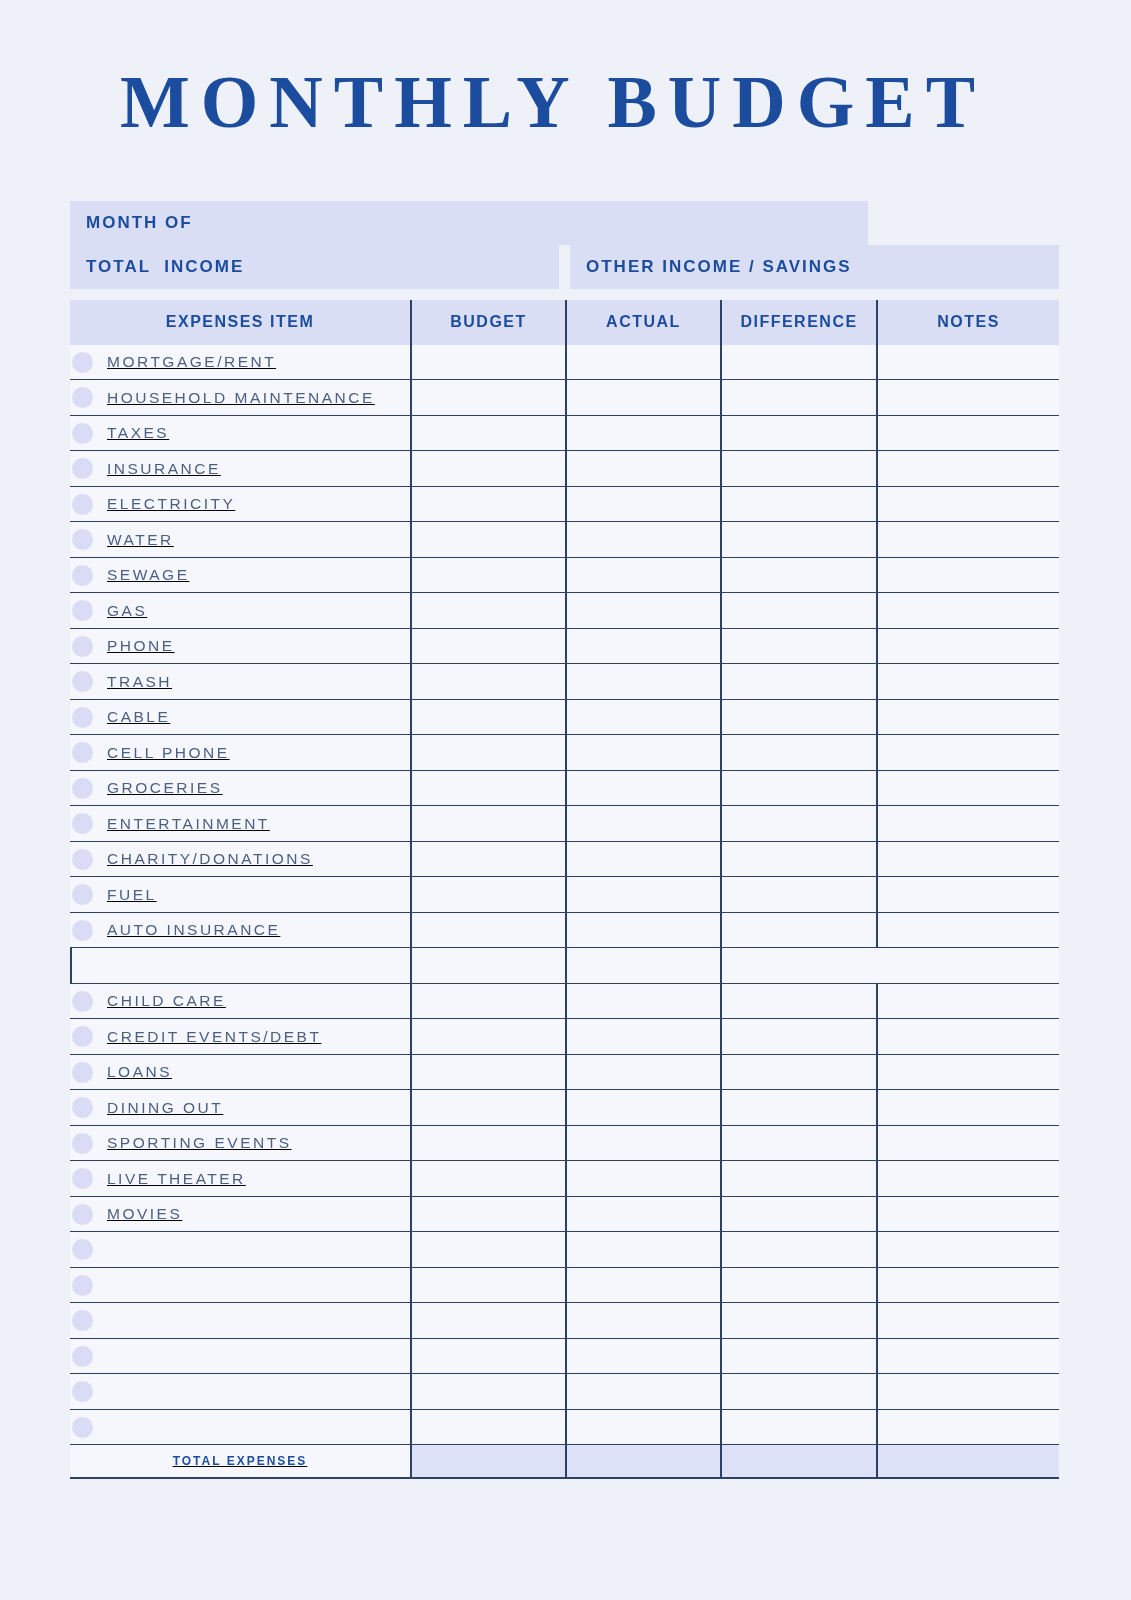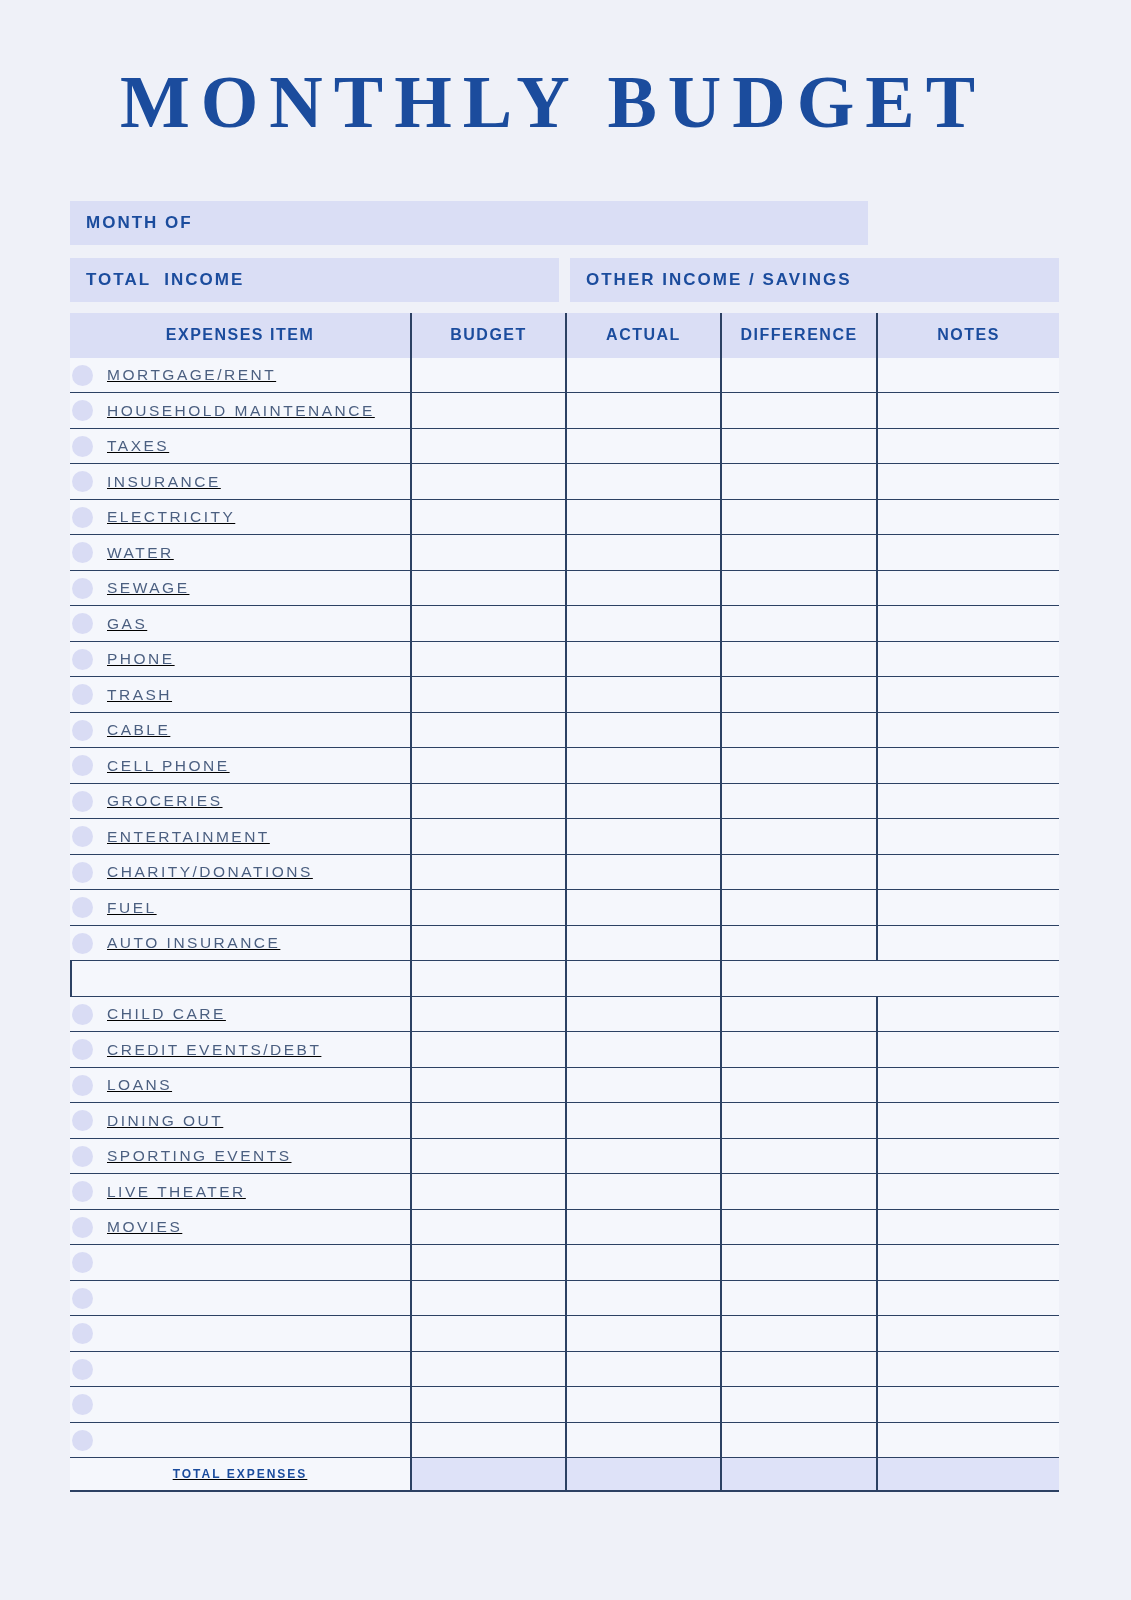--- a/index.html
+++ b/index.html
@@ -41,21 +41,20 @@
   }
   .bar-label{
     color:var(--accent);
     font-weight:700;
     font-size:17px;
     letter-spacing:2px;
     white-space:pre;
   }
   .month-bar{margin-top:54px;width:798px;}
   .income-row{
-    margin-top:13px;
     display:flex;
     width:989px;
     gap:11px;
   }
   .income-row .bar{flex:1;}
   .budget-table{
     margin-top:11px;
     width:989px;
     background:var(--row-bg);
   }

